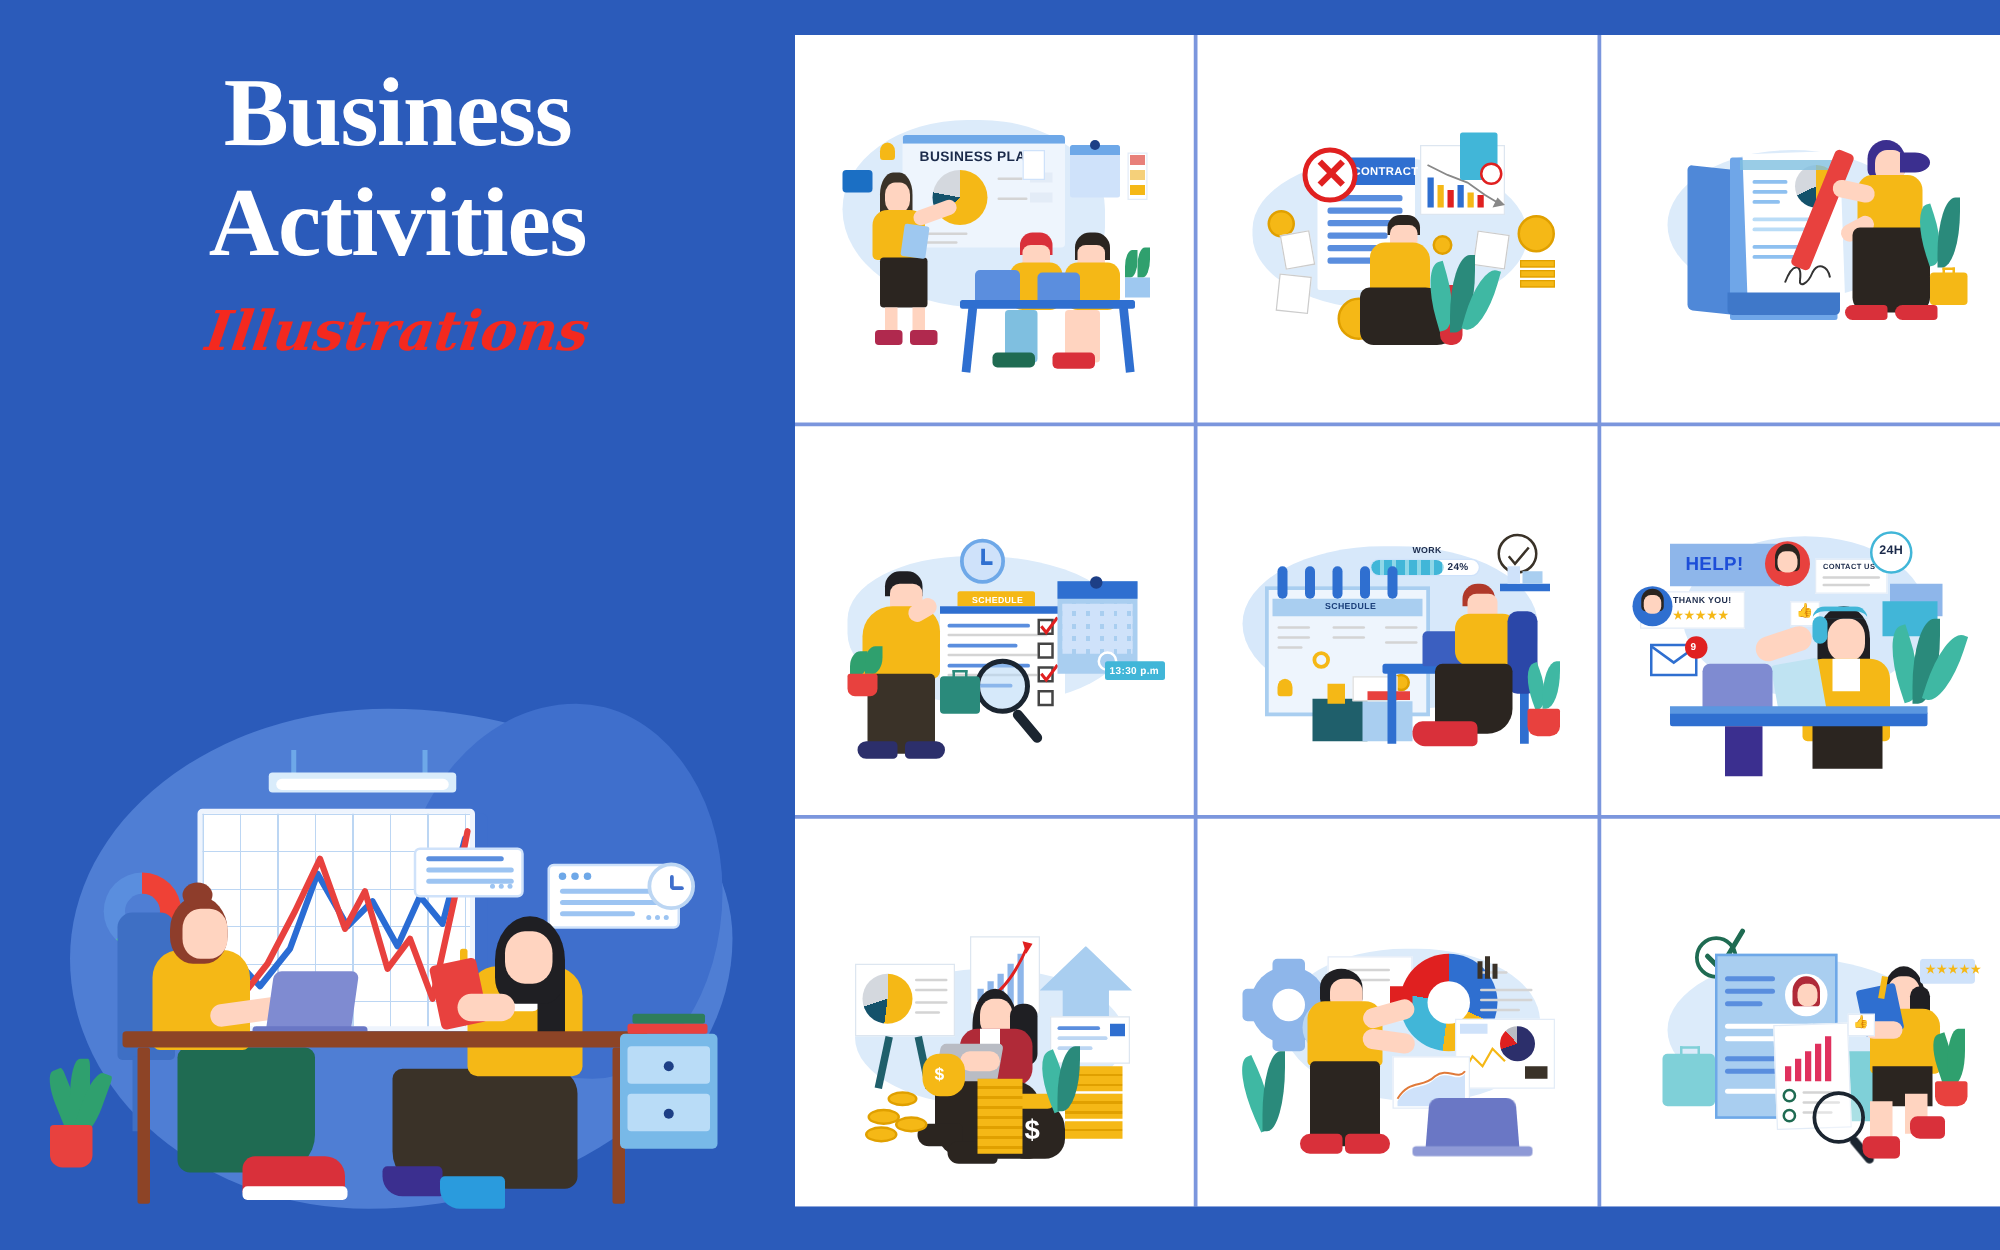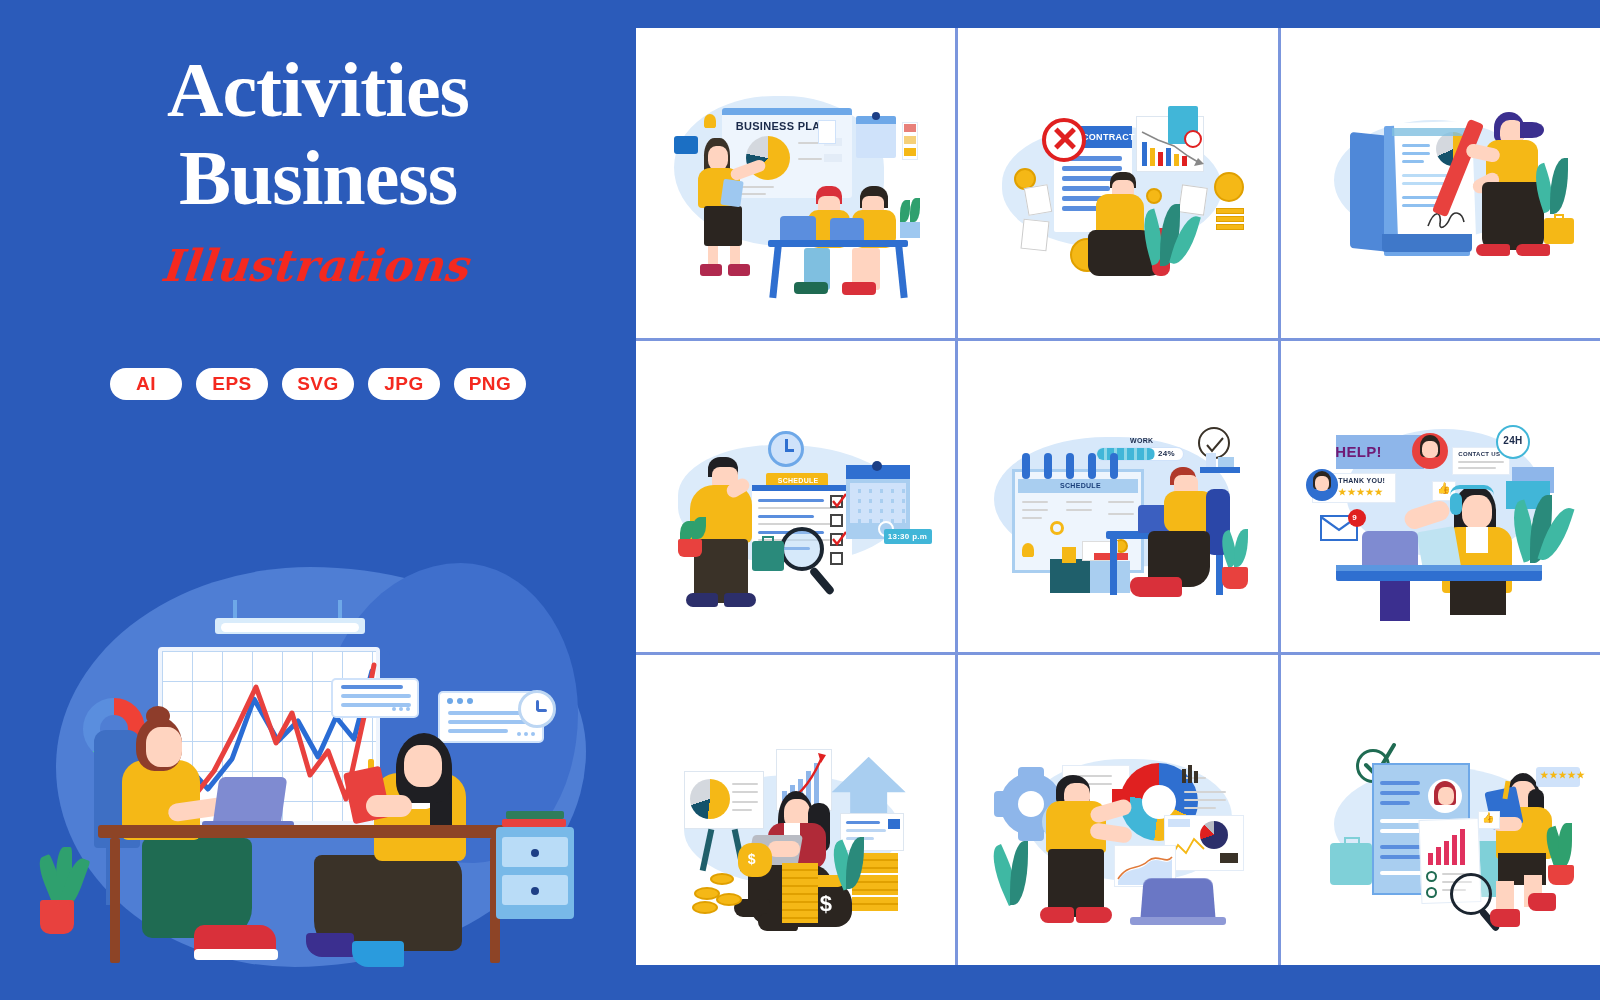--- a/index.html
+++ b/index.html
@@ -144,32 +144,25 @@
   .chk { position:absolute; border:2px solid #444; background:#fff;}
   .plantleaf { position:absolute; background:#2fa06e; border-radius:60% 0 60% 0;}
   .tealleaf { position:absolute; background:#3fb8a3; border-radius:80% 0 80% 0;}
 </style>
 </head>
 <body>
 
 <div id="left-panel">
 
   <div id="title-block">
+    <div class="title-line">Business</div>
     <div class="title-line">Activities</div>
-    <div class="title-line">Business</div>
     <div id="subtitle">Illustrations</div>
   </div>
 
-  <div id="format-badges">
-    <div class="badge">AI</div>
-    <div class="badge">EPS</div>
-    <div class="badge">SVG</div>
-    <div class="badge">JPG</div>
-    <div class="badge">PNG</div>
-  </div>
 
   <div id="hero">
     <div id="hero-blob"></div>
     <div id="hero-blob2"></div>
 
     <div class="lamp-rod" style="left:215px;"></div>
     <div class="lamp-rod" style="left:320px;"></div>
     <div id="wb-lamp-bar"></div>
     <div id="wb-lamp-tube"></div>
 
@@ -536,21 +529,21 @@
         <div class="tealleaf" style="left:256px; top:148px; width:14px; height:38px;"></div>
         <div class="sq" style="left:244px; top:186px; width:26px; height:22px; background:#e8413e; border-radius:2px 2px 8px 8px;"></div>
       </div>
     </div>
 
     <div class="cell">
       <div class="scene">
         <div class="blob" style="left:46px; top:48px; width:196px; height:128px; border-radius:50%; background:#d7e8fa;"></div>
 
         <div class="sq" style="left:36px; top:54px; width:88px; height:34px; background:#8eb6ea;"></div>
-        <div class="lbl" style="left:35px; top:62px; font-size:15px; color:#701a75;">HELP!</div>
+        <div class="lbl" style="left:48px; top:62px; font-size:15px; color:#1d4ed8;">HELP!</div>
         <div class="sq" style="left:112px; top:52px; width:36px; height:36px; border-radius:50%; background:#e8413e;"></div>
         <div class="sq" style="left:120px; top:54px; width:20px; height:22px; background:#2b2520; border-radius:50% 50% 20% 20%;"></div>
         <div class="sq" style="left:122px; top:60px; width:16px; height:17px; background:#ffd4c0; border-radius:40%;"></div>
 
         <div class="sq" style="left:12px; top:92px; width:84px; height:30px; background:#ffffff; border:1px solid #e3ecf7;"></div>
         <div class="lbl" style="left:38px; top:96px; font-size:7px; color:#1b2a4a;">THANK YOU!</div>
         <div class="lbl" style="left:38px; top:106px; font-size:9px; color:#f5b816; letter-spacing:1px;">★★★★★</div>
         <div class="sq" style="left:6px; top:88px; width:32px; height:32px; border-radius:50%; background:#2f6fd0;"></div>
         <div class="sq" style="left:13px; top:90px; width:18px; height:18px; background:#2b2520; border-radius:50% 50% 20% 20%;"></div>
         <div class="sq" style="left:15px; top:95px; width:14px; height:15px; background:#ffd4c0; border-radius:40%;"></div>

